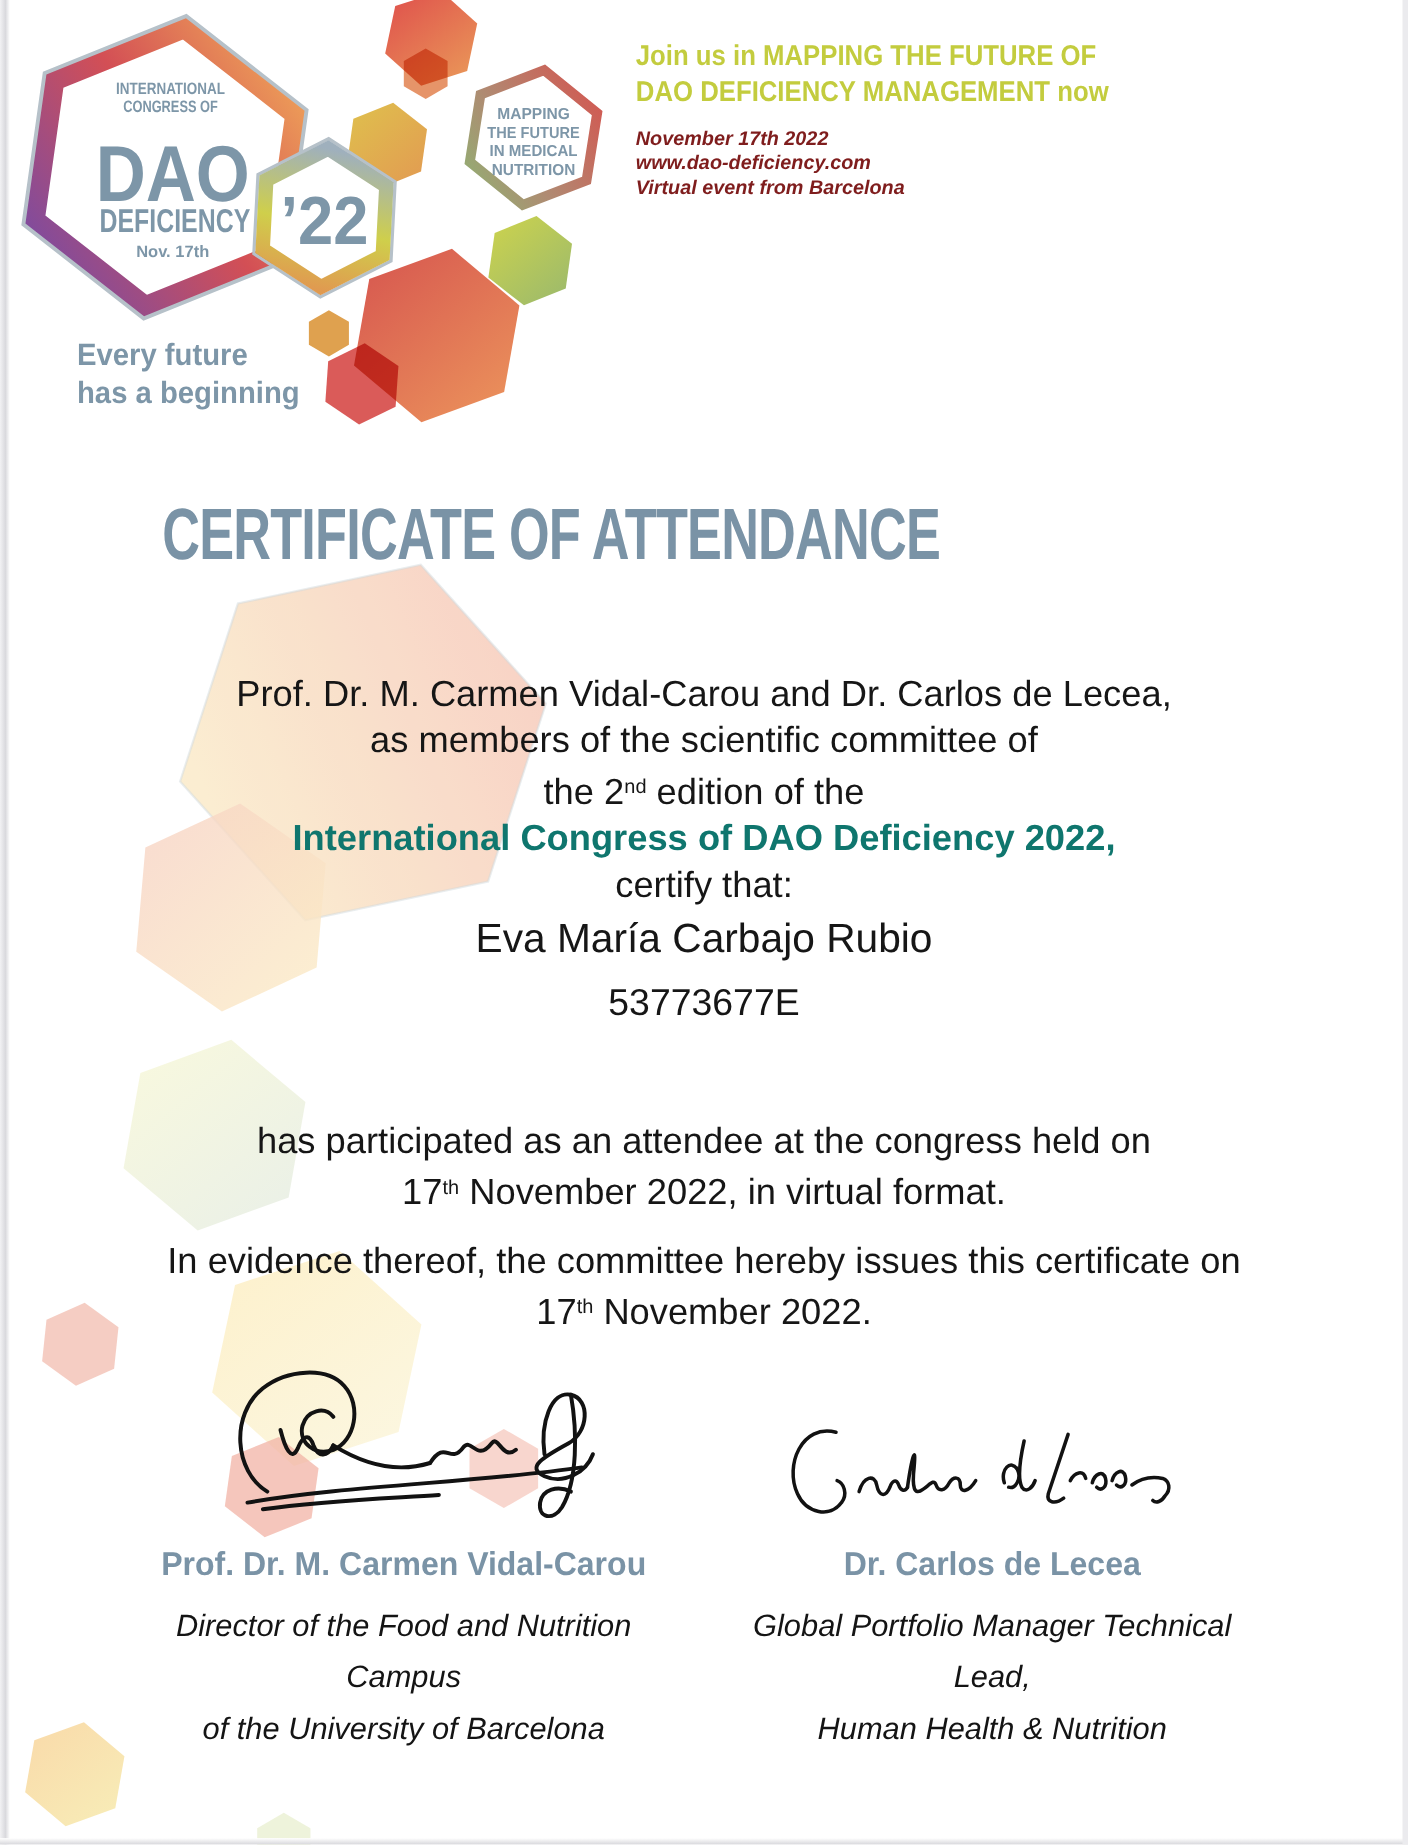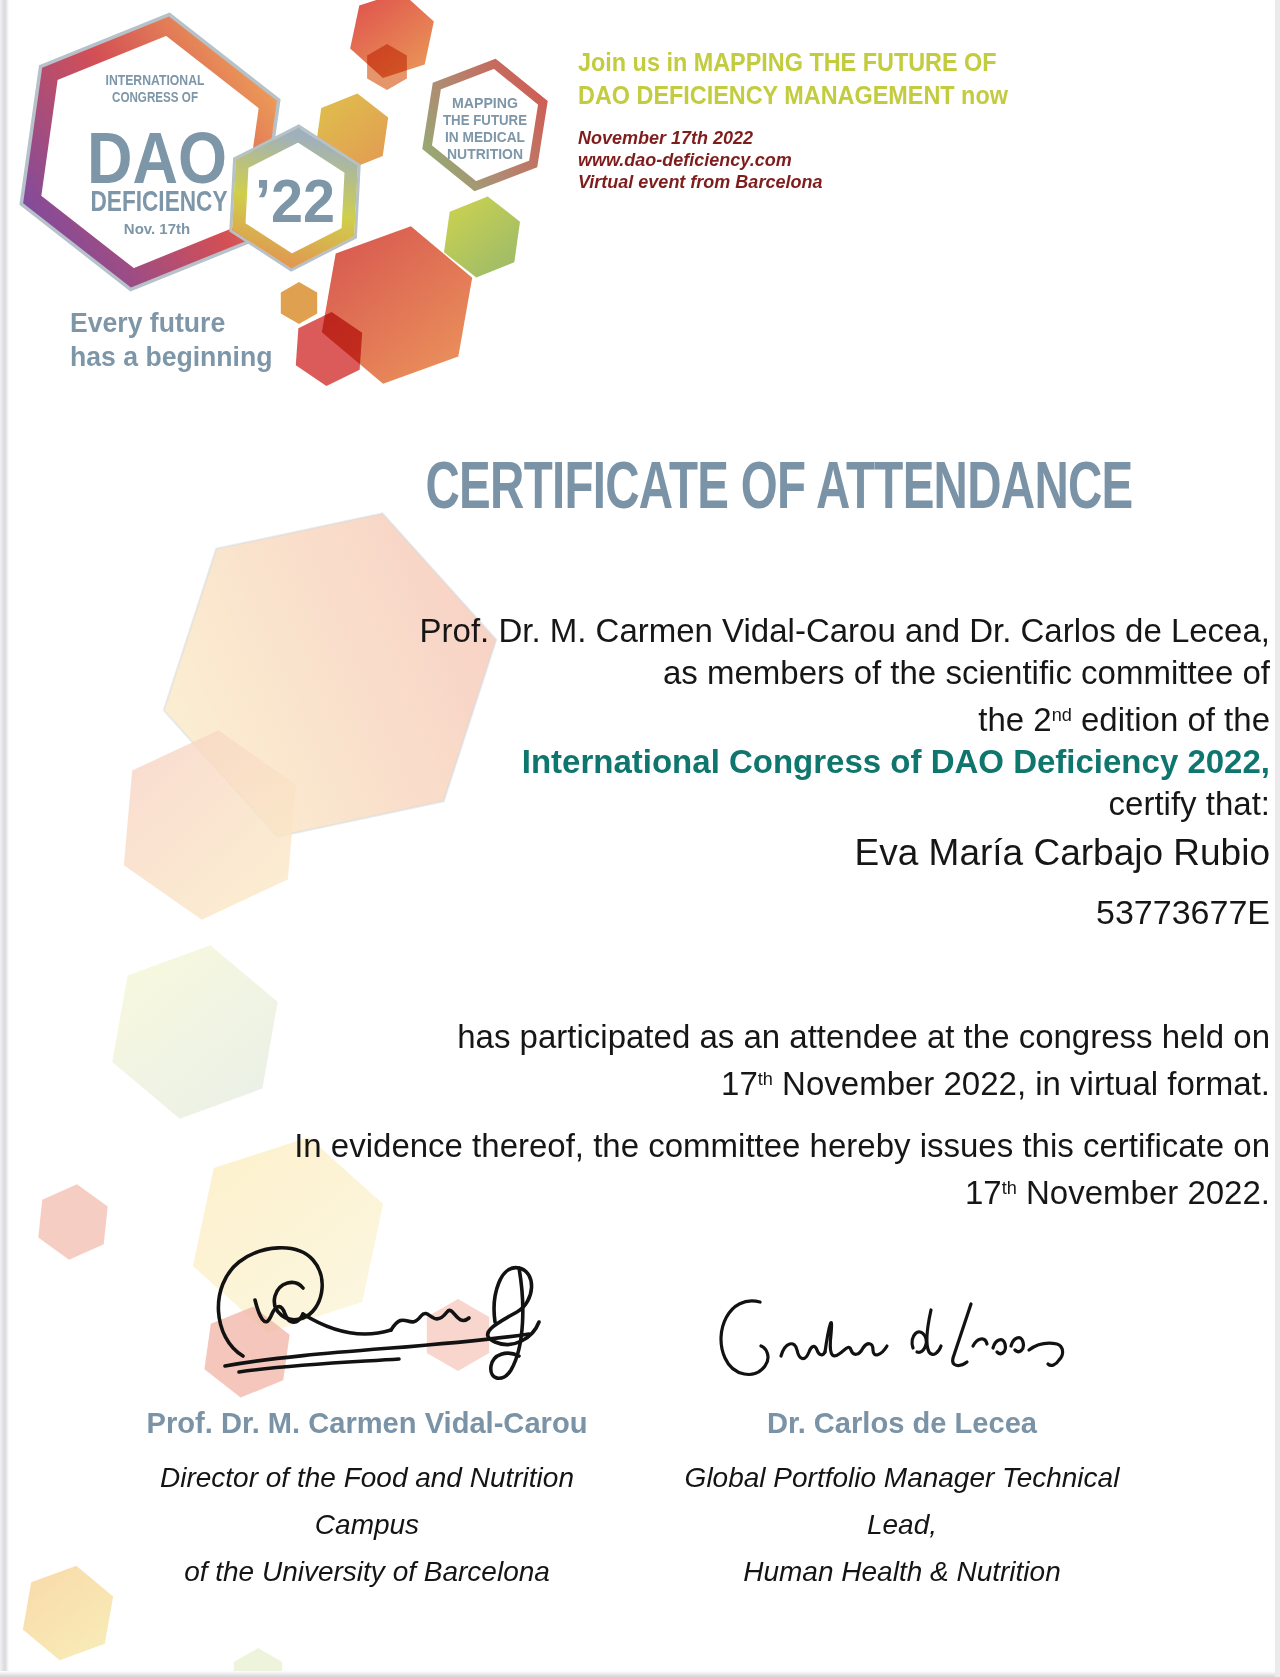--- a/index.html
+++ b/index.html
@@ -12,36 +12,36 @@
              background:linear-gradient(to top,#d6d6da,#ffffff);z-index:5}
   .edge-right{position:absolute;right:0;top:0;width:5px;height:100%;background:#ebebee;z-index:5}
 
   svg text{font-family:"Liberation Sans",sans-serif}
 
   .wm{position:absolute;left:0;top:0;z-index:0}
   .logo-svg{position:absolute;left:18px;top:0;z-index:1}
   .sig-svg{position:absolute;z-index:2}
 
   
-  .hdr{position:absolute;left:578px;top:46px;z-index:2}
+  .hdr{position:absolute;left:578px;top:34px;z-index:2}
   .hdr-green{font-size:26px;font-weight:700;color:#c3cc3e;line-height:33px;
              transform:scaleX(0.9);transform-origin:left top;white-space:nowrap}
   .hdr-orange{margin-top:15px;font-size:18px;font-weight:700;font-style:italic;
               color:#7f1d1d;line-height:22px}
 
   
   .tagline{position:absolute;left:70px;top:306px;z-index:2;font-size:28px;font-weight:700;
            color:#7d96a8;line-height:34px;transform:scaleX(0.95);transform-origin:left top}
 
   
-  .cert-title{position:absolute;left:10px;top:447px;width:1260px;text-align:right;z-index:2;
+  .cert-title{position:absolute;left:10px;top:447px;width:1260px;text-align:left;z-index:2;
               color:#7a93a6;font-weight:700}
   .cert-title span{display:inline-block;font-size:66px;letter-spacing:-1px;white-space:nowrap;
               transform:scaleX(0.72);transform-origin:center top}
-  .blk{position:absolute;left:10px;width:1260px;text-align:right;color:#161616;z-index:2}
+  .blk{position:absolute;left:10px;width:1260px;text-align:center;color:#161616;z-index:2}
   #blk-main{top:610px;font-size:33px;line-height:42px}
   .congress-line{color:#0f766e;font-weight:700}
   #attendee-name{top:832px;font-size:37px}
   #attendee-id{top:893px;font-size:34px}
   #blk-part{top:1016px;font-size:33px;line-height:42px}
   #blk-evid{top:1124px;font-size:33px;line-height:43px}
   .su{font-size:0.55em;vertical-align:0.55em}
 
   
   .sig-col{position:absolute;top:1406px;width:480px;text-align:center;z-index:2}

